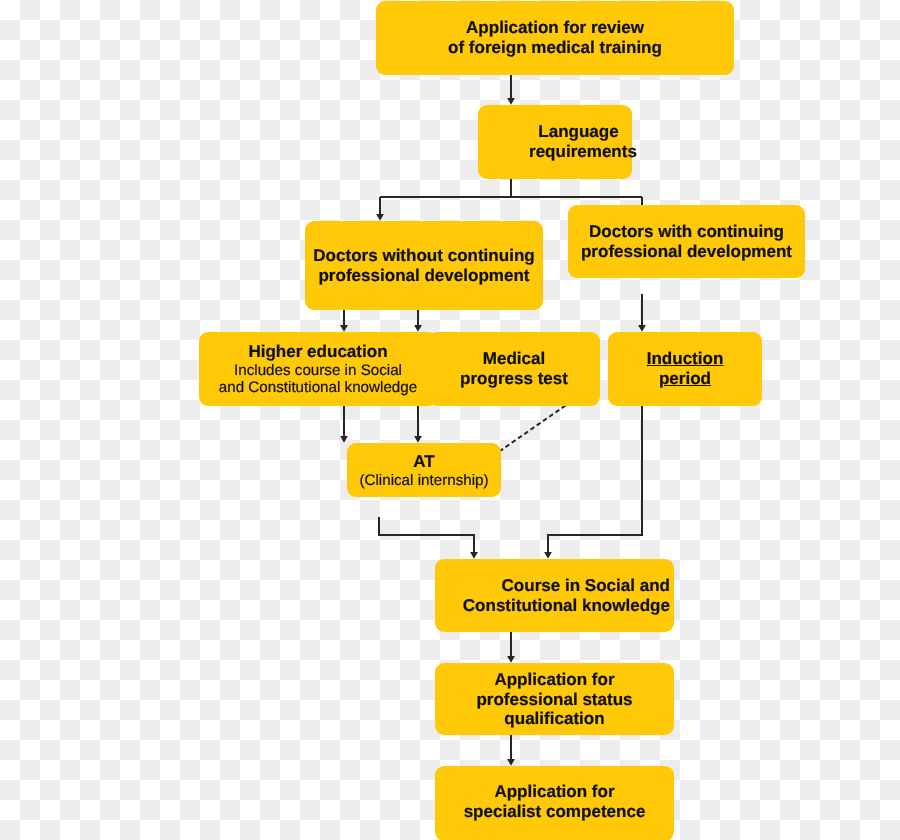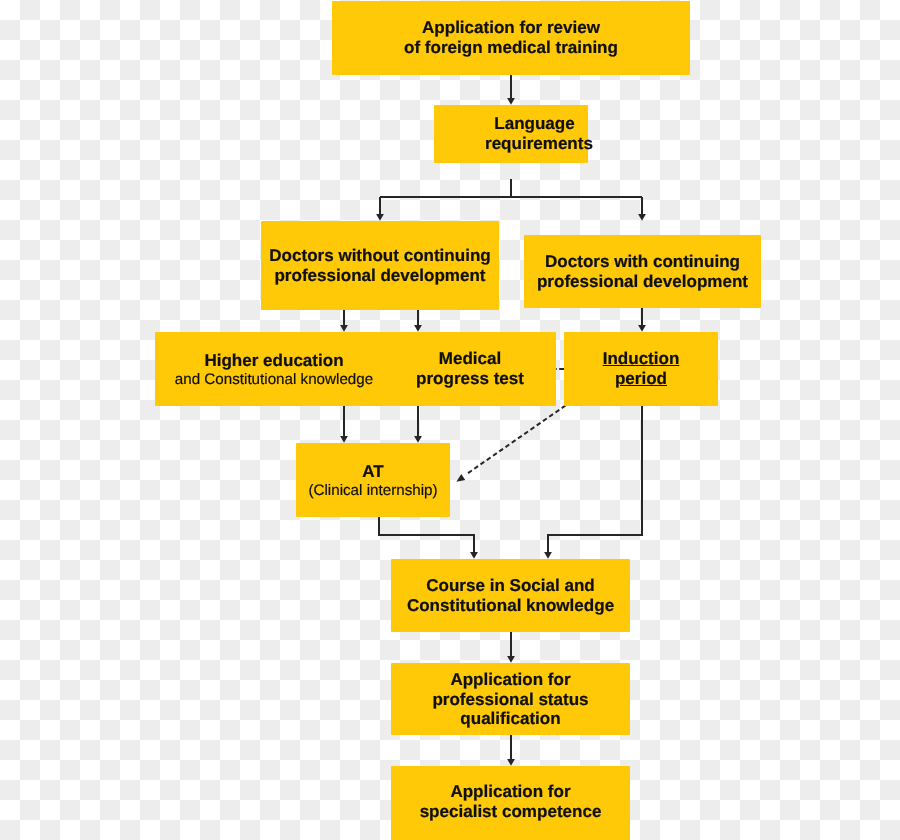--- a/index.html
+++ b/index.html
@@ -11,23 +11,23 @@
        text-rendering:geometricPrecision;}
   #stage{position:relative;width:900px;height:840px;
     background-image:
       linear-gradient(45deg,#ededed 25%,transparent 25%,transparent 75%,#ededed 75%),
       linear-gradient(45deg,#ededed 25%,transparent 25%,transparent 75%,#ededed 75%);
     background-size:40px 40px;
     background-position:0 0,20px 20px;
     background-color:#ffffff;
   }
   svg.edges{position:absolute;left:0;top:0;width:900px;height:840px;}
-  .node{position:absolute;background:#FFC907;border-radius:1px;
+  .node{position:absolute;background:#FFC907;border-radius:9px;
         display:flex;align-items:center;justify-content:center;
-        text-align:center;color:#101013;box-sizing:border-box;}
+        text-align:center;color:#101013;box-sizing:border-box;margin-left:44px;}
   .node .t{width:100%;padding:0 4px;box-sizing:border-box;will-change:transform;transform:translateZ(0);}
   .ln{display:block;font-weight:bold;font-size:17.05px;line-height:19.6px;
        -webkit-text-stroke:0.22px #101013;}
   .sub{display:block;font-weight:normal;font-size:15.2px;line-height:17.4px;
         -webkit-text-stroke:0.2px #101013;}
 </style>
 </head>
 <body>
 
 <div id="stage">
@@ -66,70 +66,71 @@
     </g>
   </svg>
 
   <div class="node" style="left:332px;top:1px;width:358px;height:74px;">
     <div class="t">
       <span class="ln">Application for review</span>
       <span class="ln">of foreign medical training</span>
     </div>
   </div>
 
-  <div class="node" style="left:434px;top:105px;width:154px;height:58px;padding-left:47px;">
+  <div class="node" style="left:434px;top:105px;width:154px;height:74px;padding-left:47px;">
     <div class="t">
       <span class="ln">Language</span>
       <span class="ln">requirements</span>
     </div>
   </div>
 
   <div class="node" style="left:261px;top:221px;width:238px;height:89px;">
     <div class="t">
       <span class="ln">Doctors without continuing</span>
       <span class="ln">professional development</span>
     </div>
   </div>
 
-  <div class="node" style="left:524px;top:235px;width:237px;height:73px;">
+  <div class="node" style="left:524px;top:205px;width:237px;height:73px;">
     <div class="t">
       <span class="ln">Doctors with continuing</span>
       <span class="ln">professional development</span>
     </div>
   </div>
 
   <div class="node" style="left:155px;top:332px;width:238px;height:74px;">
     <div class="t">
       <span class="ln">Higher education</span>
+      <span class="sub">Includes course in Social</span>
       <span class="sub">and Constitutional knowledge</span>
     </div>
   </div>
 
   <div class="node" style="left:384px;top:332px;width:172px;height:74px;">
     <div class="t">
       <span class="ln">Medical</span>
       <span class="ln">progress test</span>
     </div>
   </div>
 
   <div class="node" style="left:564px;top:332px;width:154px;height:74px;text-decoration:underline;">
     <div class="t">
       <span class="ln">Induction</span>
       <span class="ln">period</span>
     </div>
   </div>
 
-  <div class="node" style="left:296px;top:443px;width:154px;height:74px;">
+  <div class="node" style="left:303px;top:443px;width:154px;height:54px;">
     <div class="t">
       <span class="ln">AT</span>
       <span class="sub">(Clinical internship)</span>
     </div>
   </div>
 
-  <div class="node" style="left:391px;top:559px;width:239px;height:73px;">
+  <div class="node" style="left:391px;top:559px;width:239px;height:73px;text-align:right;">
     <div class="t">
       <span class="ln">Course in Social and</span>
       <span class="ln">Constitutional knowledge</span>
     </div>
   </div>
 
   <div class="node" style="left:391px;top:663px;width:239px;height:72px;">
     <div class="t">
       <span class="ln">Application for</span>
       <span class="ln">professional status</span>

